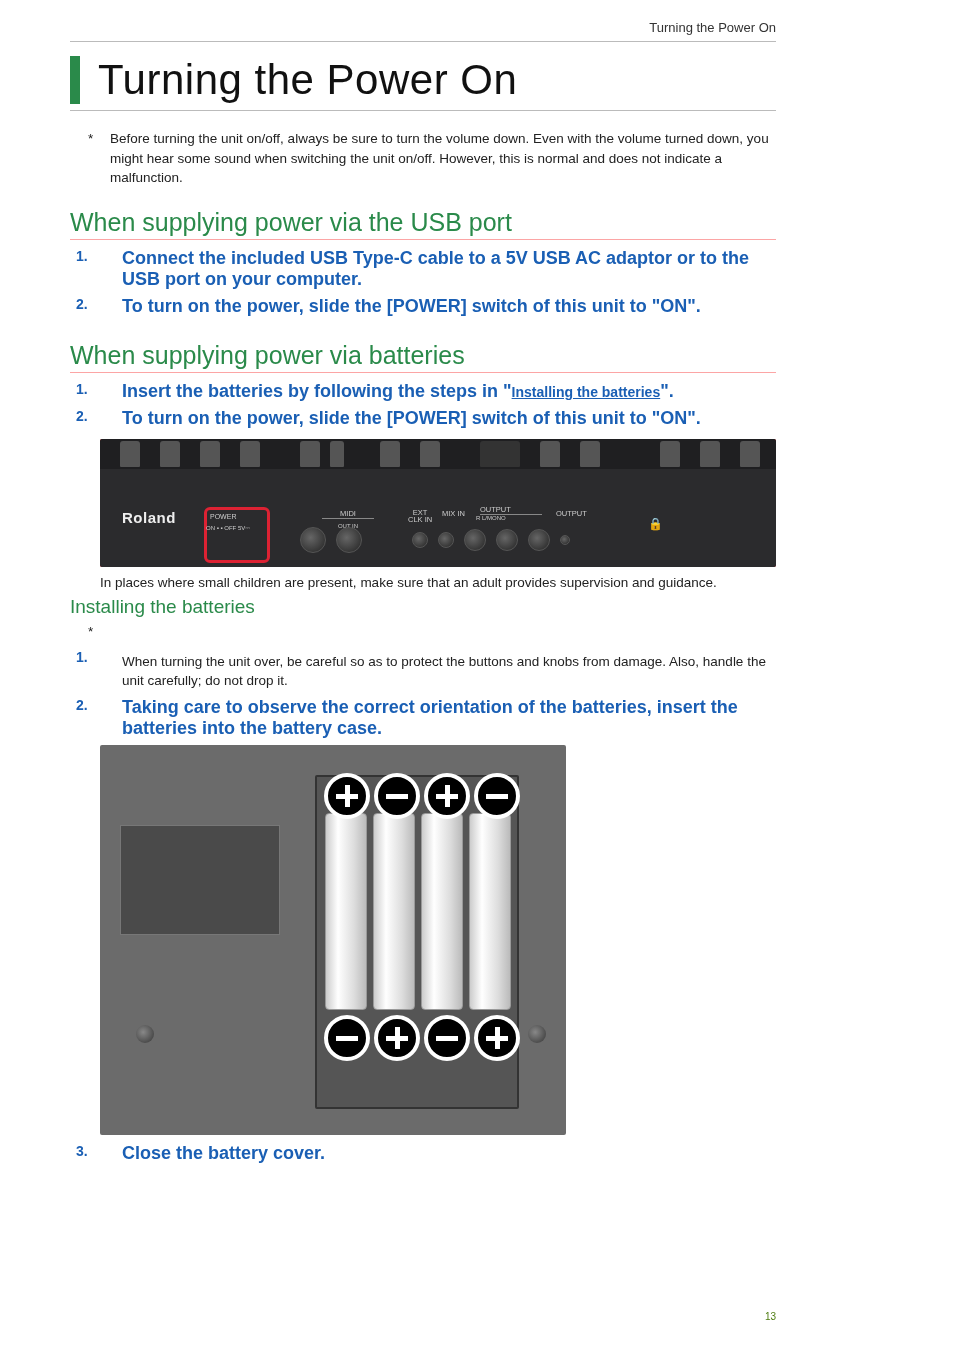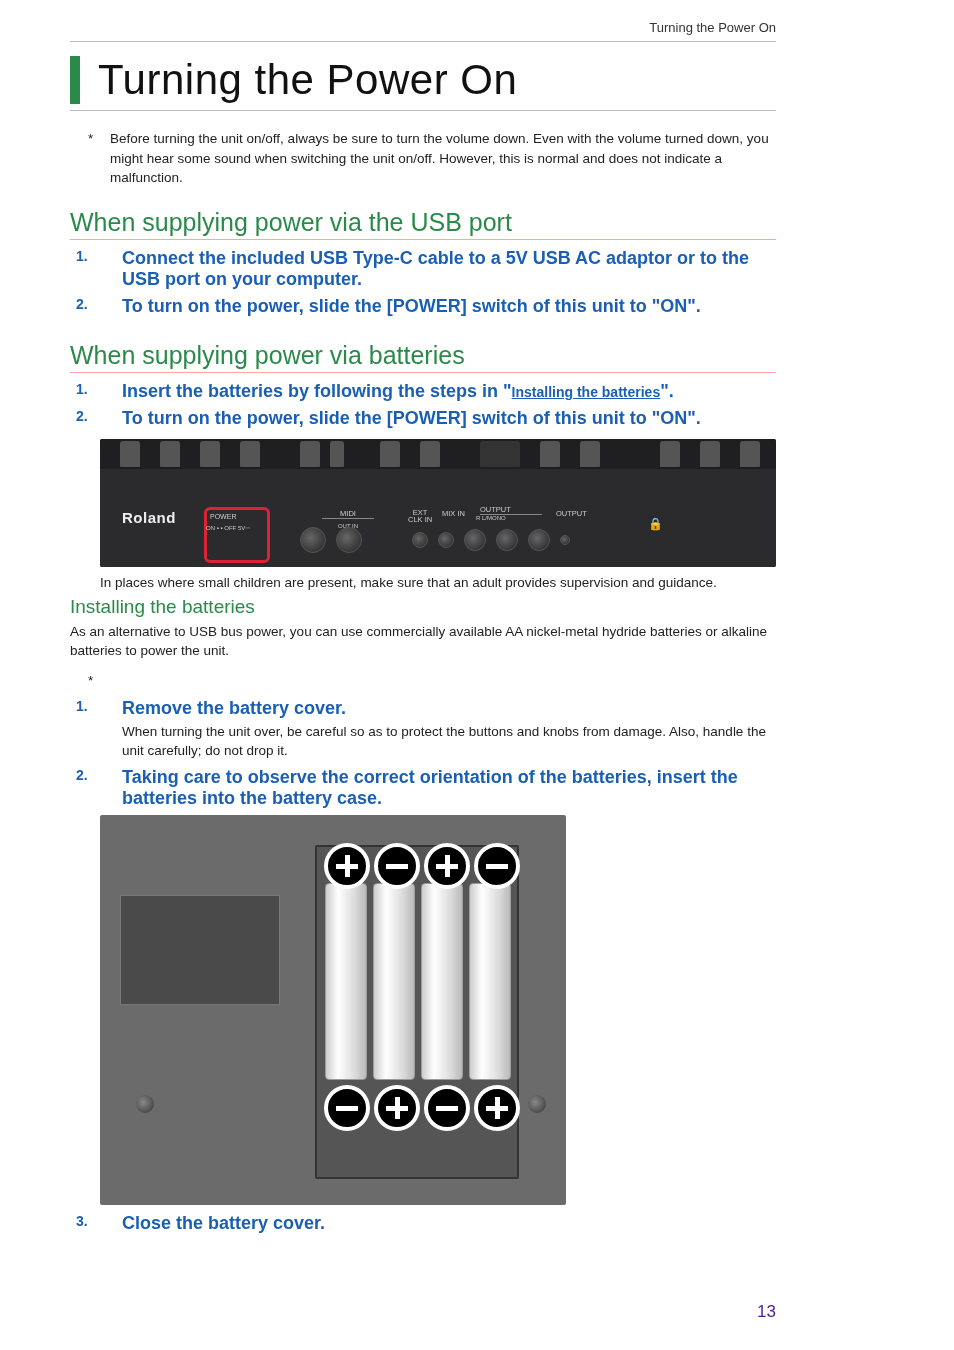--- a/index.html
+++ b/index.html
@@ -266,22 +266,22 @@
   }
   .screw {
     position: absolute;
     width: 18px; height: 18px; border-radius: 50%;
     background: radial-gradient(circle at 40% 40%, #888, #333);
   }
   .page-number {
     position: absolute;
     right: 70px;
     bottom: 28px;
-    font-size: 17px;
-    color: #4c1d95;
+    font-size: 10px;
+    color: #4d7c0f;
   }
 </style>
 </head>
 <body>
 
 <div class="page">
 
   <div class="breadcrumb">Turning the Power On</div>
   <hr class="hr-thin">
 
@@ -366,31 +366,29 @@
         <div class="jack" style="width:20px;height:20px"></div>
         <div class="jack" style="width:20px;height:20px"></div>
         <div class="jack sm" style="width:8px;height:8px"></div>
       </div>
     </div>
   </div>
 
   <div class="caption-below">In places where small children are present, make sure that an adult provides supervision and guidance.</div>
 
   <h3 class="subsection">Installing the batteries</h3>
-  <div class="body-text">As an alternative to USB bus power, you can use commercially available AA nickel-metal hydride batteries or alkaline batteries to power the unit.</div>
 
   <div class="note-row" style="margin-left:18px;margin-bottom:6px;">
     <span class="ast">*</span>
   </div>
 
   <ol class="steps" style="margin-bottom:6px;">
     <li>
       <span class="num">1.</span>
       <span class="step-body">
-        <div class="step-strong">Remove the battery cover.</div>
         <div class="step-plain">When turning the unit over, be careful so as to protect the buttons and knobs from damage. Also, handle the unit carefully; do not drop it.</div>
       </span>
     </li>
     <li>
       <span class="num">2.</span>
       <span class="step-body step-strong">Taking care to observe the correct orientation of the batteries, insert the batteries into the battery case.</span>
     </li>
   </ol>
 
   <div class="battery-img">

